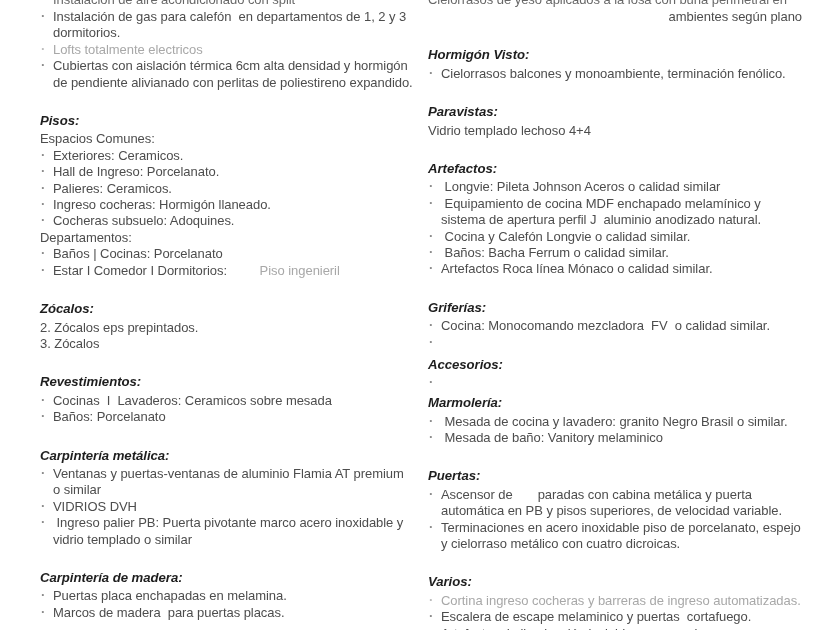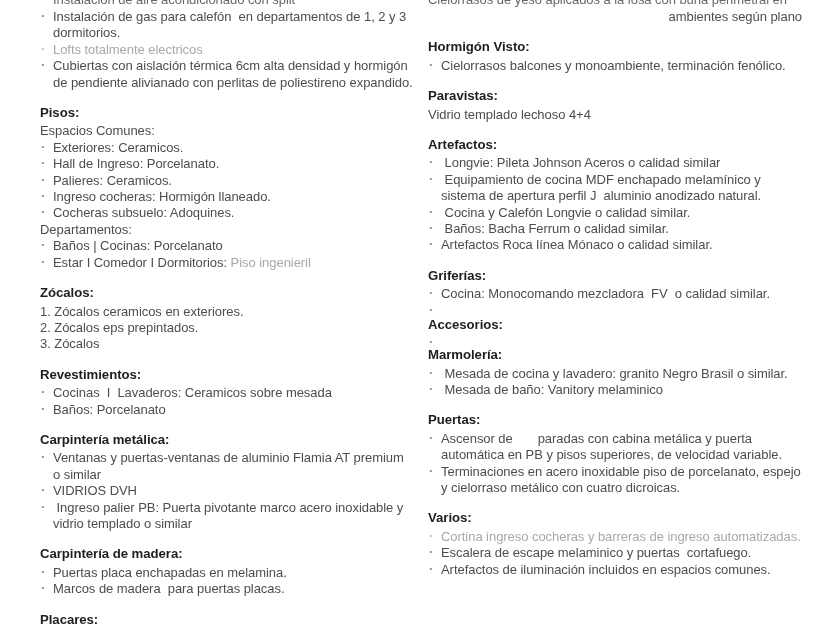--- a/index.html
+++ b/index.html
@@ -22,38 +22,39 @@
     letter-spacing: -0.05px;
     overflow: hidden;
   }
   .col { flex: 0 0 374px; width: 374px; }
 
   .sec { margin: 0; }
   .sec-head {
     font-size: 13.2px;
     font-weight: 700;
     color: #1e1e1e;
-    margin: 14px 0 2px 0;
+    margin: 22px 0 2px 0;
     line-height: 16.4px;
+    font-style: italic;
   }
   .item {
     position: relative;
     white-space: pre-wrap;
     color: #4d4d4d;
   }
   .item.hang { padding-left: 13px; }
   .item .bullet {
     position: absolute;
     left: 1px; top: -1px;
     color: #8a8a8a;
     font-weight: 700;
   }
   .item.muted, .item.muted .txt { color: #a8a8a8; }
   .item.muted .bullet { color: #bcbcbc; }
-  .muted-suffix { color: #a8a8a8; }
+  .muted-suffix { color: #a8a8a8; margin-left: 29px; }
   .item.cont { padding-left: 2px; text-align: right; }
 
   .cut-top {
     height: 9px;
     overflow: hidden;
     position: relative;
   }
   .cut-top .inner { margin-top: -8px; opacity: 0.85; }
 </style>
 </head>
@@ -78,21 +79,20 @@
         <div class="item hang"><span class="bullet">·</span><span class="txt">Hall de Ingreso: Porcelanato.</span></div>
         <div class="item hang"><span class="bullet">·</span><span class="txt">Palieres: Ceramicos.</span></div>
         <div class="item hang"><span class="bullet">·</span><span class="txt">Ingreso cocheras: Hormigón llaneado.</span></div>
         <div class="item hang"><span class="bullet">·</span><span class="txt">Cocheras subsuelo: Adoquines.</span></div>
         <div class="item"><span class="txt">Departamentos:</span></div>
         <div class="item hang"><span class="bullet">·</span><span class="txt">Baños | Cocinas: Porcelanato</span></div>
         <div class="item hang"><span class="bullet">·</span><span class="txt">Estar I Comedor I Dormitorios: </span><span class="muted-suffix">Piso ingenieril</span></div>
       </section>
       <section class="sec">
         <h3 class="sec-head">Zócalos:</h3>
-        <div class="item"><span class="txt">1. Zócalos ceramicos en exteriores.</span></div>
         <div class="item"><span class="txt">2. Zócalos eps prepintados.</span></div>
         <div class="item"><span class="txt">3. Zócalos</span></div>
       </section>
       <section class="sec">
         <h3 class="sec-head">Revestimientos:</h3>
         <div class="item hang"><span class="bullet">·</span><span class="txt">Cocinas  I  Lavaderos: Ceramicos sobre mesada</span></div>
         <div class="item hang"><span class="bullet">·</span><span class="txt">Baños: Porcelanato</span></div>
       </section>
       <section class="sec">
         <h3 class="sec-head">Carpintería metálica:</h3>

